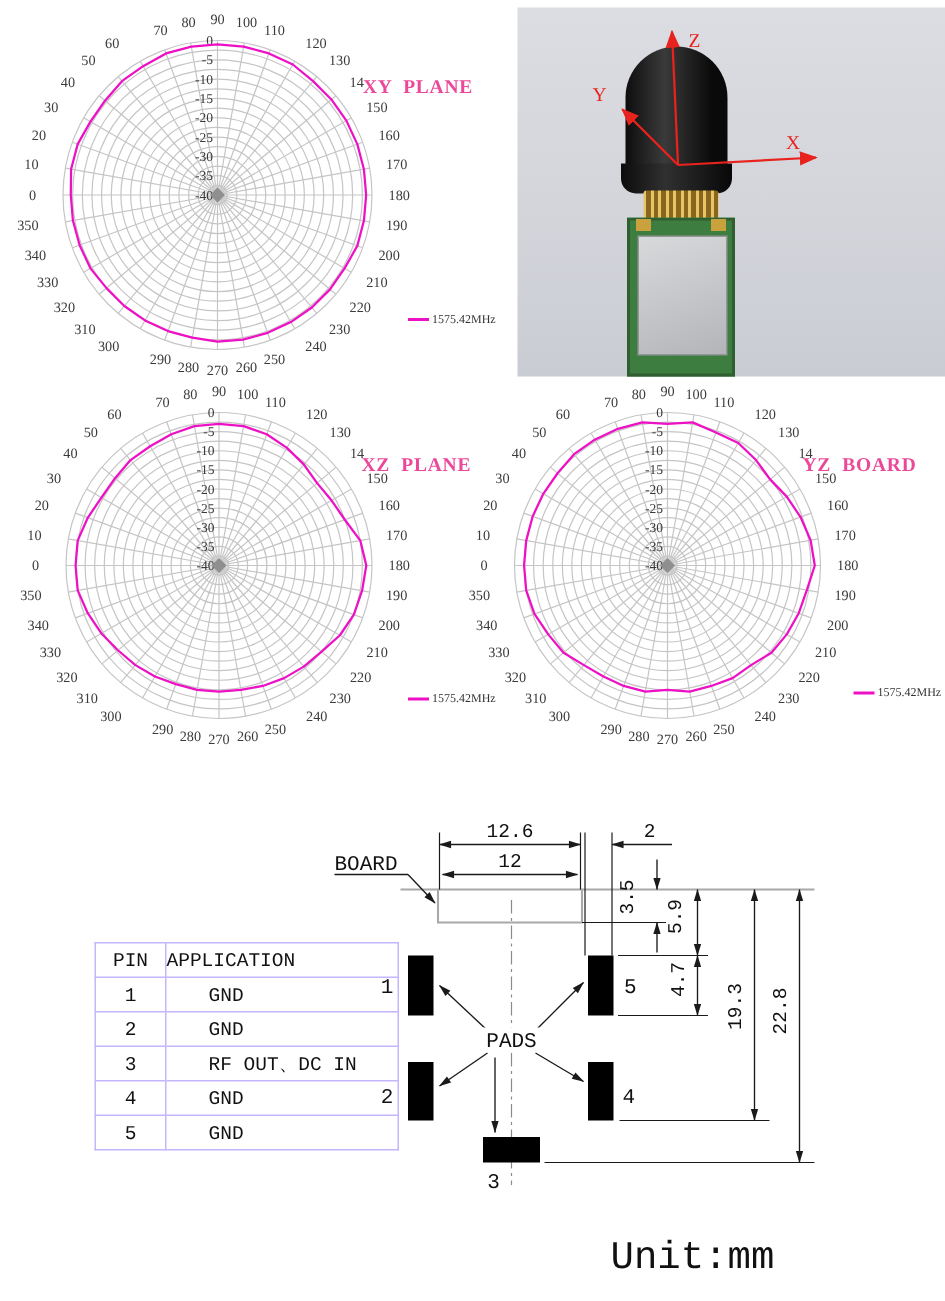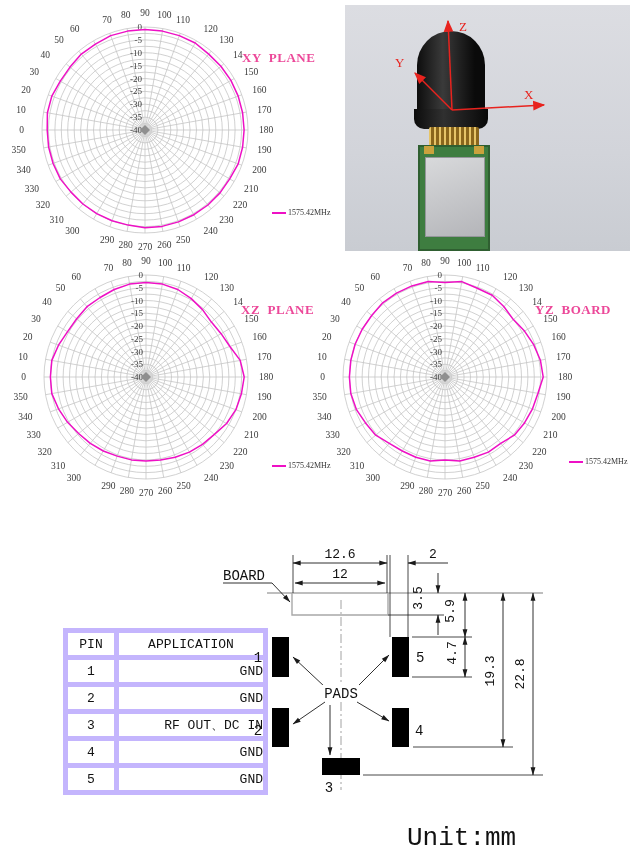--- a/index.html
+++ b/index.html
@@ -25,24 +25,24 @@
         background:repeating-linear-gradient(90deg,#e6c468 0 2px,#8a661c 2px 5px);}
   .pcb{left:73px;top:140px;width:72px;height:106px;background:#3e7d40;
        box-shadow:inset 0 0 0 2px #2f5f31;}
   .pcb-tab{top:141px;width:10px;height:8px;background:#caa23d;}
   .shield{left:80px;top:152px;width:58px;height:78px;border:1px solid #94969a;
           background:linear-gradient(160deg,#d8d9db,#b4b5b9);}
   
   .pads-heading{position:absolute;left:33px;top:504px;font:bold 17px "Liberation Serif",serif;color:#000;}
   .pin-table{position:absolute;left:63px;top:628px;border-collapse:collapse;
              font:13px "Liberation Mono","DejaVu Sans Mono",monospace;color:#111;}
-  .pin-table td,.pin-table th{border:5px solid #c4b5fd;height:22px;padding:0;font-weight:normal;}
+  .pin-table td,.pin-table th{border:1px solid #c4b5fd;height:22px;padding:0;font-weight:normal;}
   .pin-table .c-pin{width:46px;text-align:center;}
-  .pin-table .c-app{width:126px;text-align:right;padding-left:18px;}
-  .pin-table th.c-app{text-align:center;padding-left:0;}
+  .pin-table .c-app{width:126px;text-align:left;padding-left:28px;}
+  .pin-table th.c-app{padding-left:0;}
   
   .dim{font:13px "Liberation Mono","DejaVu Sans Mono",monospace;fill:#111;}
   .lbl{font:14px "Liberation Mono","DejaVu Sans Mono",monospace;fill:#111;}
   .pn{font:14px "Liberation Mono","DejaVu Sans Mono",monospace;fill:#111;}
   .unit{font:26px "Liberation Mono","DejaVu Sans Mono",monospace;fill:#111;}
   .axlbl{font:13px "Liberation Serif",serif;fill:#e8231e;}
 </style>
 </head>
 <body>
 

